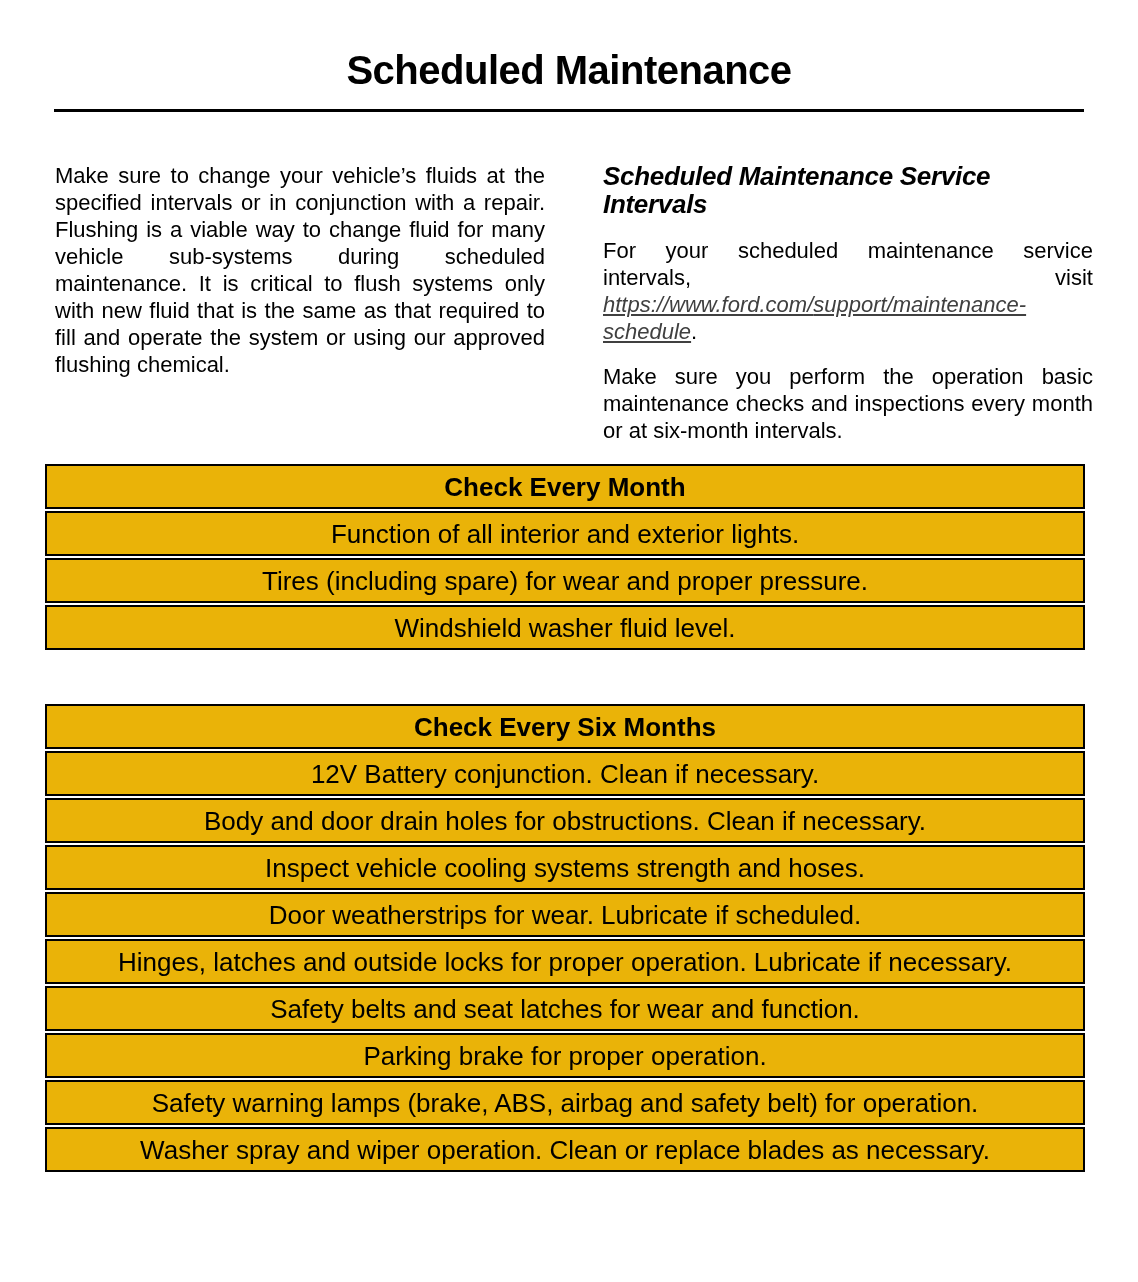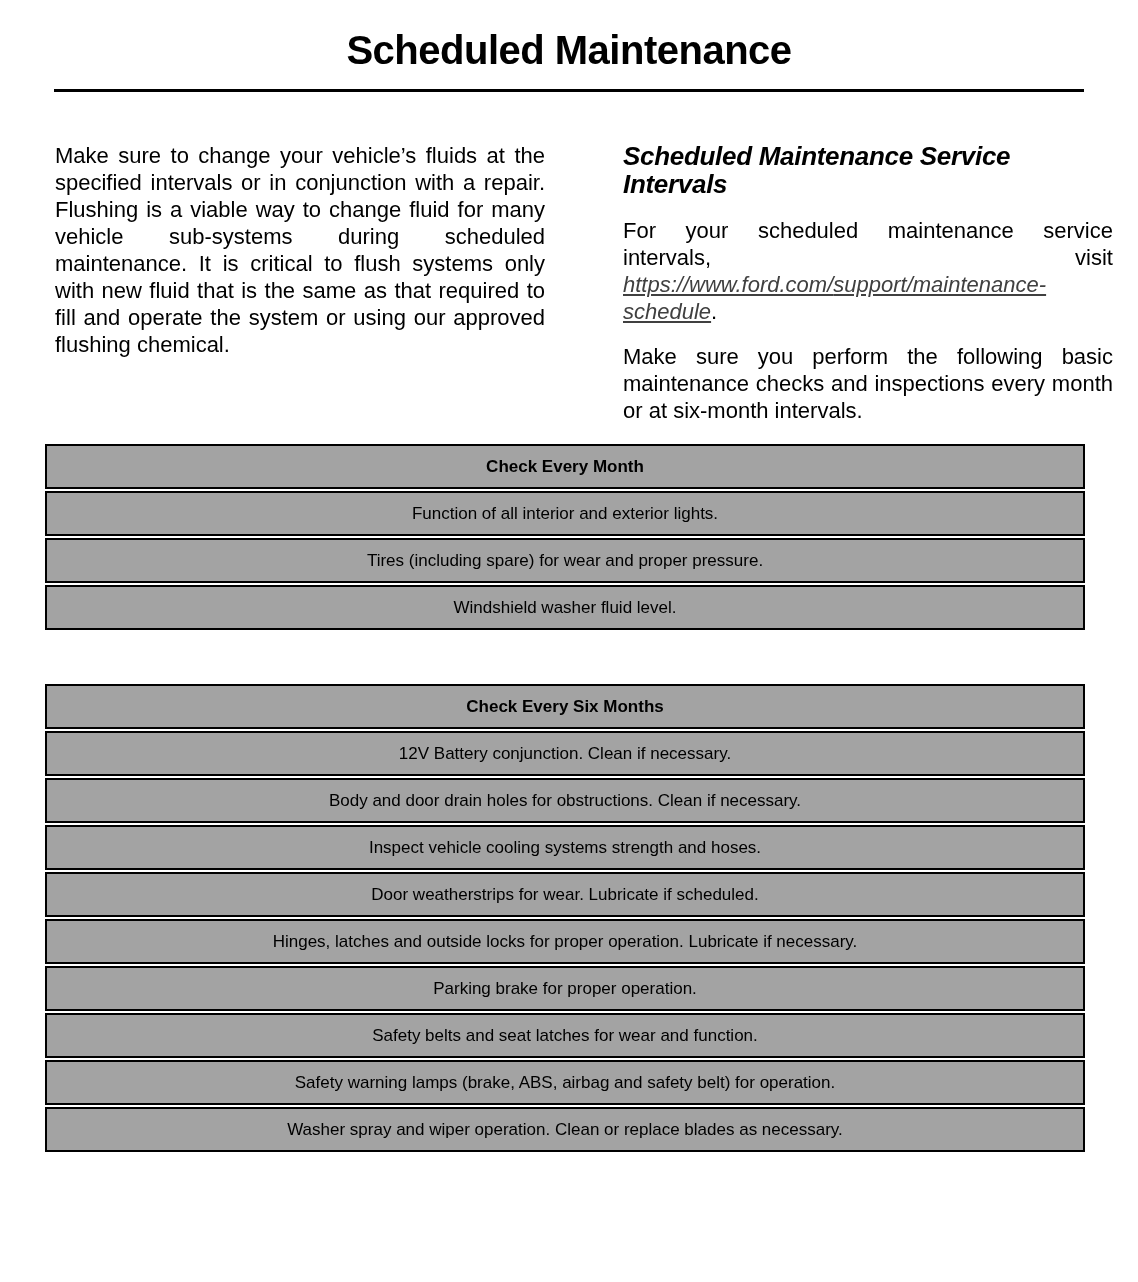--- a/index.html
+++ b/index.html
@@ -12,41 +12,42 @@
     height: 1282px;
     font-family: "Liberation Sans", sans-serif;
     color: #000000;
     overflow: hidden;
   }
   .page {
     box-sizing: border-box;
     width: 1138px;
     height: 1138px;
     padding: 0 45px;
+    margin-top: 20px;
   }
   
   .doc-title {
     margin: 0;
     padding-top: 28px;
     text-align: center;
     font-size: 40px;
     line-height: 44px;
     font-weight: 800;
     letter-spacing: -0.5px;
   }
   .title-rule {
     height: 0;
     border: none;
     border-top: 3px solid #000000;
     margin: 17px 9px 0 9px;
   }
   
   .columns {
     display: flex;
-    gap: 78px;
+    gap: 58px;
     margin: 50px 0 0 10px;
     width: 1038px;
   }
   .col {
     width: 490px;
     flex: 0 0 490px;
   }
   .body-text {
     margin: 0;
     font-size: 22px;
@@ -79,24 +80,24 @@
     border-collapse: separate;
     border-spacing: 0 2px;
     table-layout: fixed;
   }
   .check-table + .check-table {
     margin-top: 50px;
   }
   .check-table th,
   .check-table td {
     border: 2px solid #000000;
-    background: #a3a3a3;
+    background: #eab308;
     text-align: center;
     vertical-align: middle;
-    font-size: 17px;
+    font-size: 26px;
     line-height: 26px;
     height: 41px;
     padding: 0 10px;
   }
   .check-table th {
     font-weight: 800;
   }
   .check-table td {
     font-weight: 400;
   }
@@ -109,21 +110,21 @@
   <h1 class="doc-title">Scheduled Maintenance</h1>
   <hr class="title-rule">
 
   <div class="columns">
     <p class="col body-text">Make sure to change your vehicle’s fluids at the specified intervals or in conjunction with a repair. Flushing is a viable way to change fluid for many vehicle sub-systems during scheduled maintenance. It is critical to flush systems only with new fluid that is the same as that required to fill and operate the system or using our approved flushing chemical.</p>
 
     <div class="col">
       <h2 class="section-heading">Scheduled Maintenance Service Intervals</h2>
       <p class="body-text para-gap"><span>For your scheduled maintenance service intervals, visit </span><a class="link" href="#"><span>https://www.ford.com/</span><span>support/maintenance-schedule</span></a><span>.</span></p>
 
-      <p class="body-text">Make sure you perform the following basic maintenance checks and inspections every month or at six-month intervals.</p>
+      <p class="body-text">Make sure you perform the operation basic maintenance checks and inspections every month or at six-month intervals.</p>
     </div>
   </div>
 
   <table class="check-table">
     <tbody>
         <tr>
       <th>Check Every Month</th>
     </tr>
     <tr>
       <td>Function of all interior and exterior lights.</td>
@@ -151,24 +152,24 @@
     <tr>
       <td>Inspect vehicle cooling systems strength and hoses.</td>
     </tr>
     <tr>
       <td>Door weatherstrips for wear. Lubricate if scheduled.</td>
     </tr>
     <tr>
       <td>Hinges, latches and outside locks for proper operation. Lubricate if necessary.</td>
     </tr>
     <tr>
-      <td>Parking brake for proper operation.</td>
+      <td>Safety belts and seat latches for wear and function.</td>
     </tr>
     <tr>
-      <td>Safety belts and seat latches for wear and function.</td>
+      <td>Parking brake for proper operation.</td>
     </tr>
     <tr>
       <td>Safety warning lamps (brake, ABS, airbag and safety belt) for operation.</td>
     </tr>
     <tr>
       <td>Washer spray and wiper operation. Clean or replace blades as necessary.</td>
     </tr>
   </tbody>
     </table>
 

